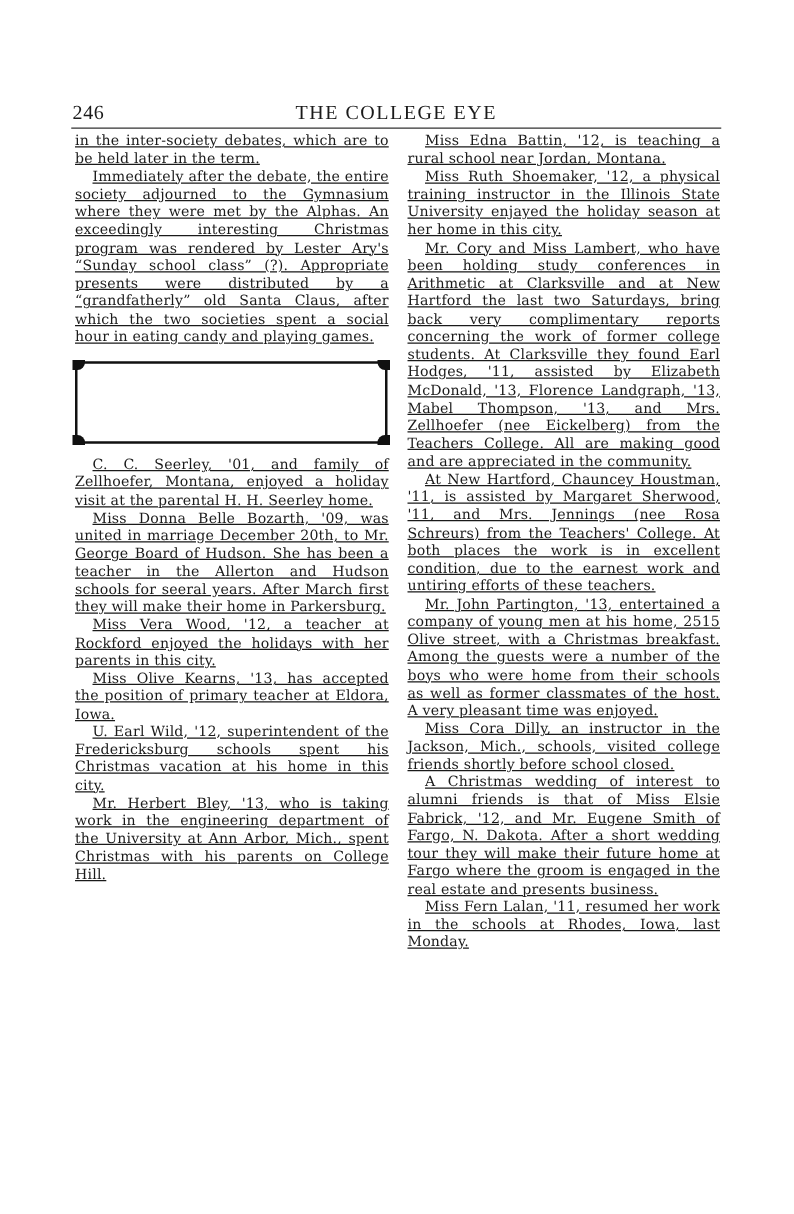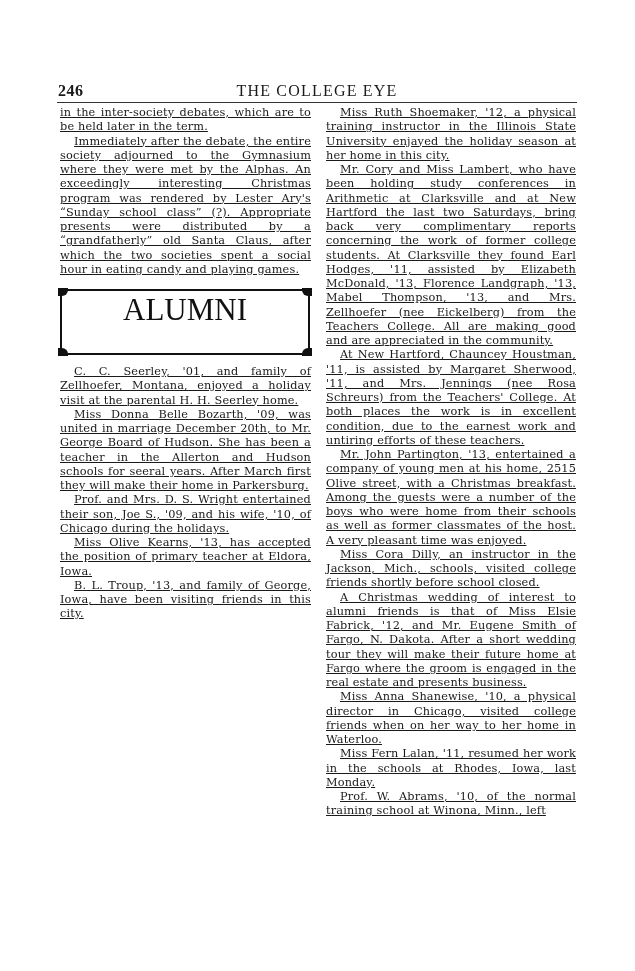--- a/index.html
+++ b/index.html
@@ -22,21 +22,21 @@
       width: 520px;
       height: 22px;
       border-bottom: 1.5px solid #333;
     }
     .page-number {
       position: absolute;
       left: 1px;
       top: 2px;
       font-family: "Liberation Serif", serif;
       font-size: 16px;
-      font-weight: bold;
+      font-weight: normal;
       letter-spacing: 0.5px;
     }
     .journal-title {
       position: absolute;
       left: 0;
       right: 0;
       top: 2px;
       text-align: center;
       font-family: "Liberation Serif", serif;
       font-size: 16px;
@@ -102,33 +102,32 @@
 
 <div class="column col-left">
   <p class="cont">in the inter-society debates, which are to be held later in the term.</p>
   <p>Immediately after the debate, the entire society adjourned to the Gymnasium where they were met by the Alphas.  An exceedingly interesting Christmas program was rendered by Lester Ary's “Sunday school class” (?).  Appropriate presents were distributed by a “grandfatherly” old Santa Claus, after which the two societies spent a social hour in eating candy and playing games.</p>
 
   <div class="alumni-box">
     <span class="corner tl"></span>
     <span class="corner tr"></span>
     <span class="corner bl"></span>
     <span class="corner br"></span>
-    <div class="alumni-title">ALUMNI</div>
   </div>
 
   <p>C. C. Seerley, '01, and family of Zellhoefer, Montana, enjoyed a holiday visit at the parental H. H. Seerley home.</p>
   <p>Miss Donna Belle Bozarth, '09, was united in marriage December 20th, to Mr. George Board of Hudson.  She has been a teacher in the Allerton and Hudson schools for seeral years.  After March first they will make their home in Parkersburg.</p>
-  <p>Prof. and Mrs. D. S. Wright entertained their son, Joe S., '09, and his wife, '10, of Chicago during the holidays.</p>
+  <p>Miss Vera Wood, '12, a teacher at Rockford enjoyed the holidays with her parents in this city.</p>
   <p>Miss Olive Kearns, '13, has accepted the position of primary teacher at Eldora, Iowa.</p>
-  <p>B. L. Troup, '13, and family of George, Iowa, have been visiting friends in this city.</p>
+  <p>U. Earl Wild, '12, superintendent of the Fredericksburg schools spent his Christmas vacation at his home in this city.</p>
+  <p>Mr. Herbert Bley, '13, who is taking work in the engineering department of the University at Ann Arbor, Mich., spent Christmas with his parents on College Hill.</p>
 </div>
 
 <div class="column col-right">
+  <p>Miss Edna Battin, '12, is teaching a rural school near Jordan, Montana.</p>
   <p>Miss Ruth Shoemaker, '12, a physical training instructor in the Illinois State University enjayed the holiday season at her home in this city.</p>
   <p>Mr. Cory and Miss Lambert, who have been holding study conferences in Arithmetic at Clarksville and at New Hartford the last two Saturdays, bring back very complimentary reports concerning the work of former college students. At Clarksville they found Earl Hodges, '11, assisted by Elizabeth McDonald, '13, Florence Landgraph, '13, Mabel Thompson, '13, and Mrs. Zellhoefer (nee Eickelberg) from the Teachers College.  All are making good and are appreciated in the community.</p>
   <p>At New Hartford, Chauncey Houstman, '11, is assisted by Margaret Sherwood, '11, and Mrs. Jennings (nee Rosa Schreurs) from the Teachers' College.  At both places the work is in excellent condition, due to the earnest work and untiring efforts of these teachers.</p>
   <p>Mr. John Partington, '13, entertained a company of young men at his home, 2515 Olive street, with a Christmas breakfast. Among the guests were a number of the boys who were home from their schools as well as former classmates of the host.  A very pleasant time was enjoyed.</p>
   <p>Miss Cora Dilly, an instructor in the Jackson, Mich., schools, visited college friends shortly before school closed.</p>
   <p>A Christmas wedding of interest to alumni friends is that of Miss Elsie Fabrick, '12, and Mr. Eugene Smith of Fargo, N. Dakota.  After a short wedding tour they will make their future home at Fargo where the groom is engaged in the real estate and presents business.</p>
-  <p>Miss Anna Shanewise, '10, a physical director in Chicago, visited college friends when on her way to her home in Waterloo.</p>
   <p>Miss Fern Lalan, '11, resumed her work in the schools at Rhodes, Iowa, last Monday.</p>
-  <p>Prof. W. Abrams, '10, of the normal training school at Winona, Minn., left</p>
 </div>
 
 </body></html>

